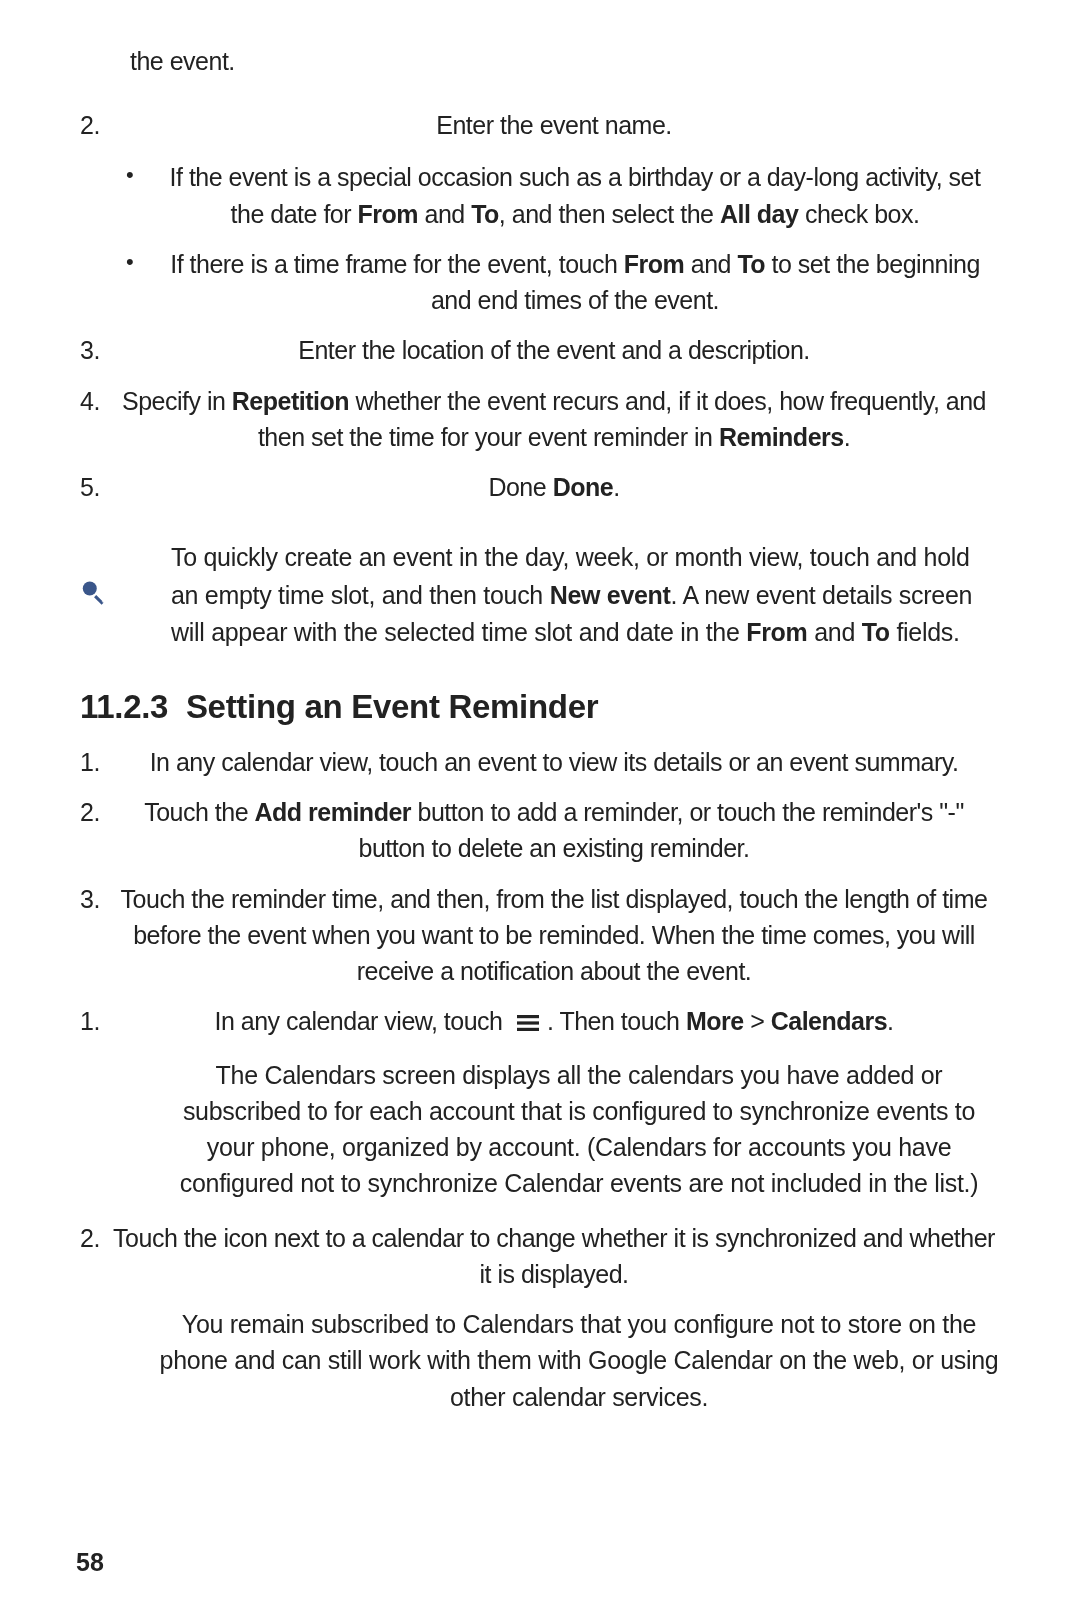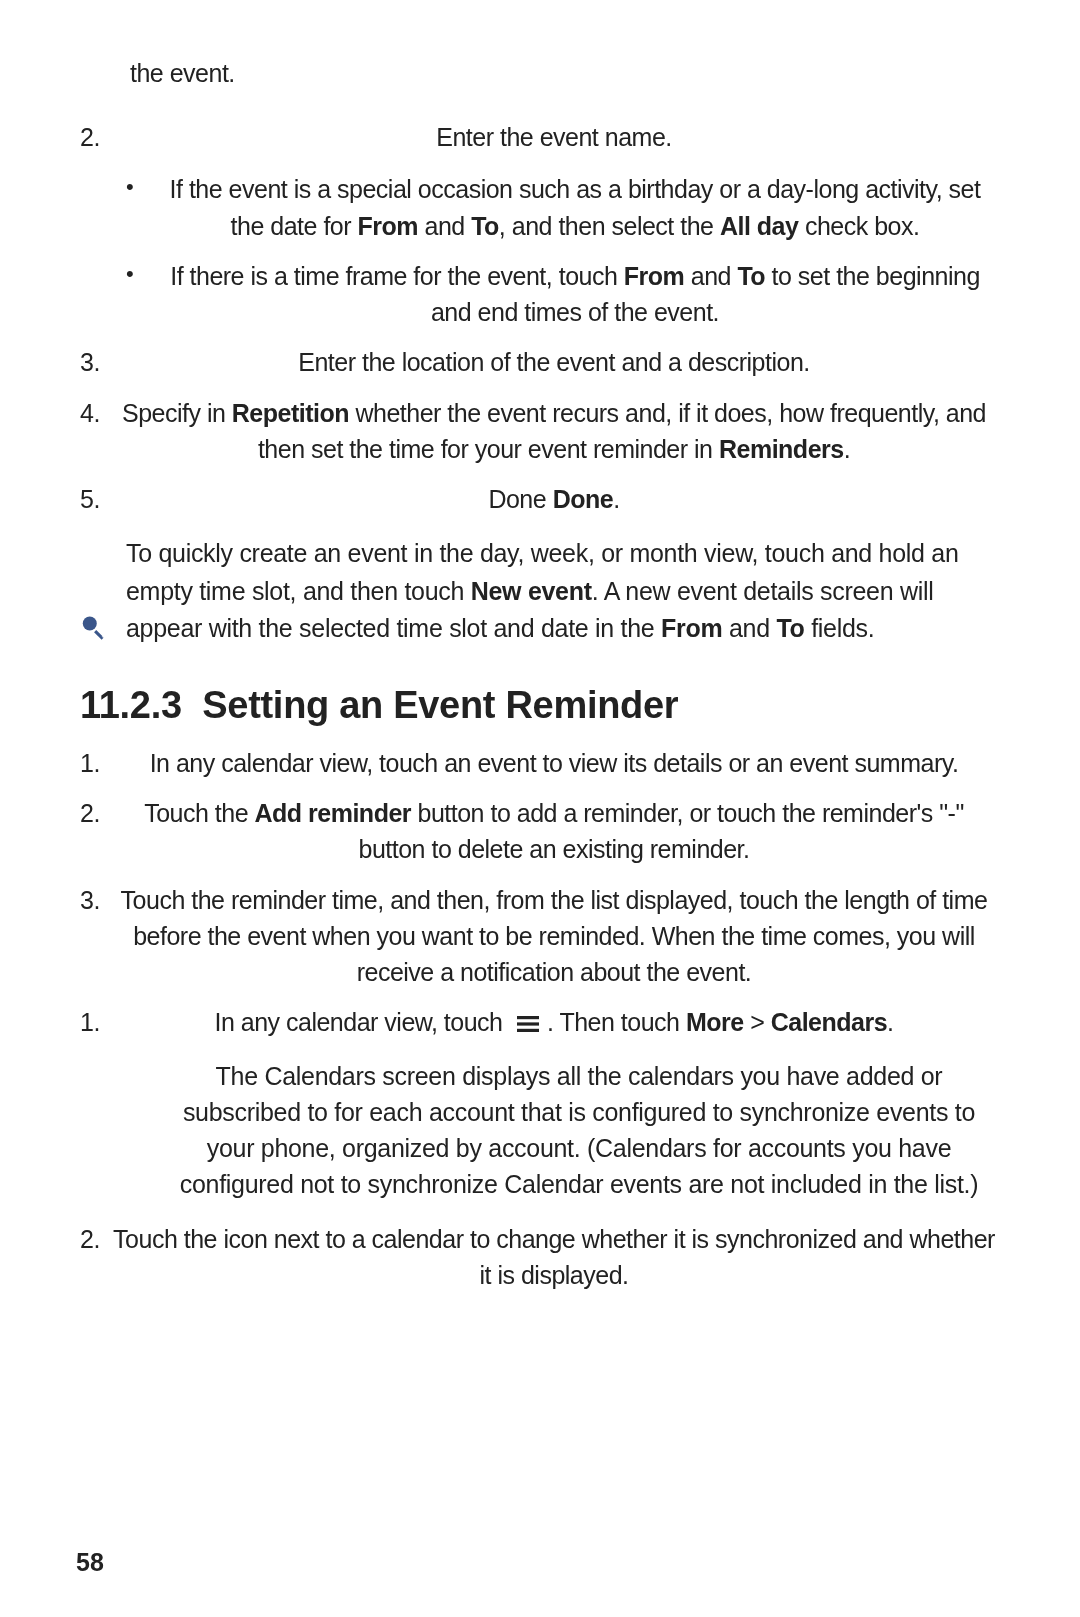--- a/index.html
+++ b/index.html
@@ -5,21 +5,21 @@
   html, body {
     margin: 0;
     padding: 0;
     background: #ffffff;
     width: 1080px;
   }
   .page {
     box-sizing: border-box;
     width: 1080px;
     min-height: 1617px;
-    padding: 56px 80px 40px 80px;
+    padding: 44px 80px 40px 80px;
     font-family: Arial, Helvetica, sans-serif;
     color: #222;
     position: relative;
   }
   .continued {
     margin: 0 0 28px 50px;
     font-size: 25px;
     line-height: 1.4;
     letter-spacing: -0.5px;
   }
@@ -67,35 +67,36 @@
   }
   .indent-block {
     margin: 14px 0 18px 50px;
     font-size: 25px;
     line-height: 1.45;
     letter-spacing: -0.3px;
   }
   .bold { font-weight: bold; }
   .tip {
     display: flex;
-    align-items: flex-end;
-    margin: 18px 0 36px 0;
+    align-items: center;
+    margin: 34px 0 36px 0;
+    gap: 45px;
   }
   .tip-icon {
     flex: 0 0 auto;
     margin-right: 20px;
     margin-top: 2px;
   }
   .tip-body {
     font-size: 25px;
     line-height: 1.5;
     letter-spacing: -0.3px;
   }
   h2.section {
-    font-size: 38px;
+    font-size: 33px;
     font-weight: bold;
     margin: 34px 0 18px 0;
     letter-spacing: -0.3px;
   }
   .menu-icon {
     display: inline-block;
     vertical-align: -3px;
     margin: 0 6px;
   }
   .page-number {
@@ -167,18 +168,19 @@
   <li>
     <span>In any calendar view, touch </span><span class="menu-icon"><svg width="26" height="20" viewBox="0 0 26 20">
             <rect x="2" y="2" width="22" height="3.2" fill="#222"></rect>
             <rect x="2" y="8.4" width="22" height="3.2" fill="#222"></rect>
             <rect x="2" y="14.8" width="22" height="3.2" fill="#222"></rect>
           </svg></span><span>. Then touch </span><span class="bold">More</span><span> &gt; </span><span class="bold">Calendars</span><span>.</span>
     <div class="indent-block">The Calendars screen displays all the calendars you have added or subscribed to for each account that is configured to synchronize events to your phone, organized by account. (Calendars for accounts you have configured not to synchronize Calendar events are not included in the list.)</div>
   </li>
   <li>
     <span>Touch the icon next to a calendar to change whether it is synchronized and whether it is displayed.</span>
+    <div class="indent-block">You remain subscribed to Calendars that you configure not to store on the phone and can still work with them with Google Calendar on the web, or using other calendar services.</div>
   </li>
 </ol>
 
 <div class="page-number">58</div>
 
 </div>
 
 </body></html>

